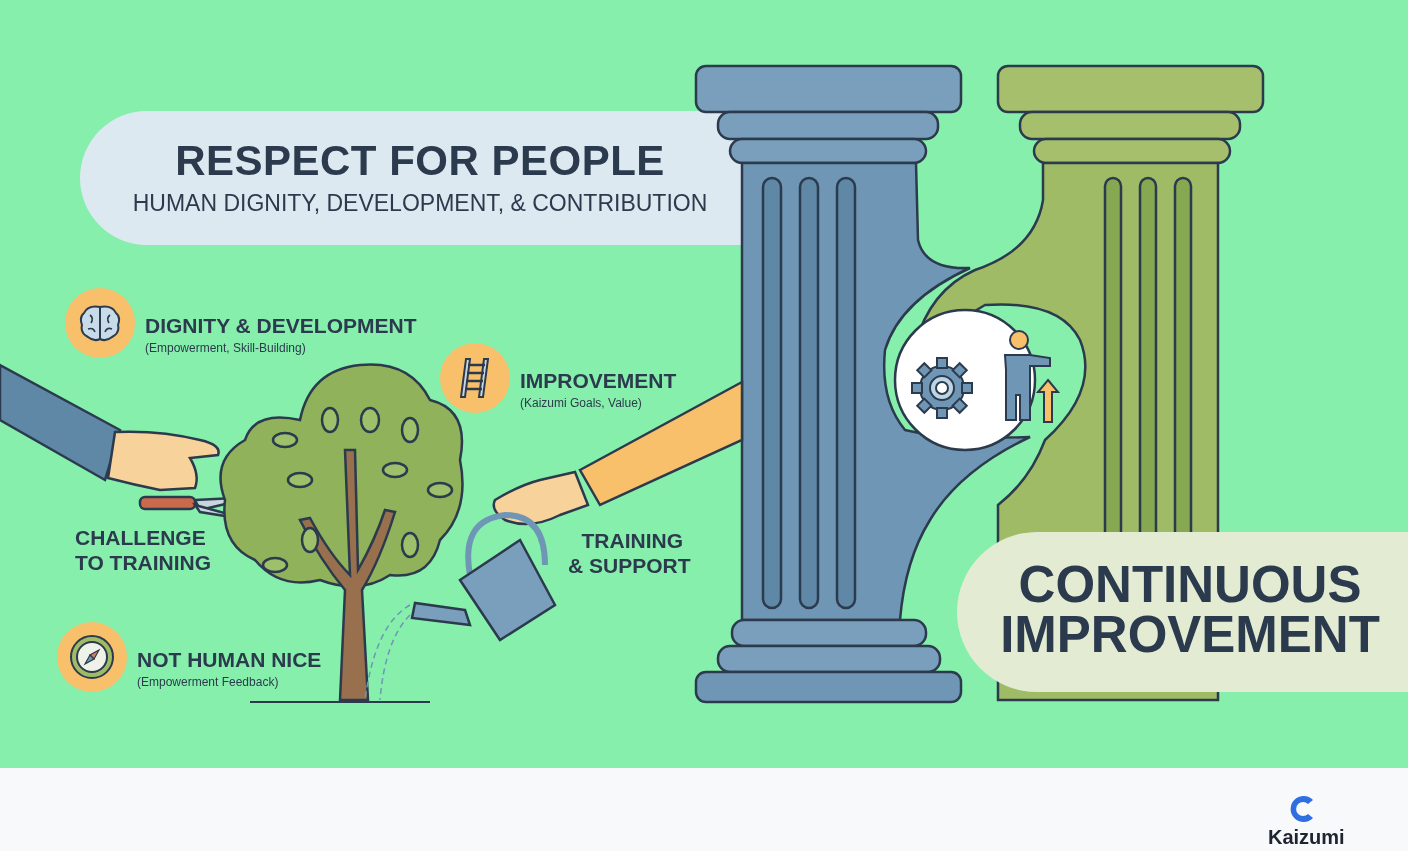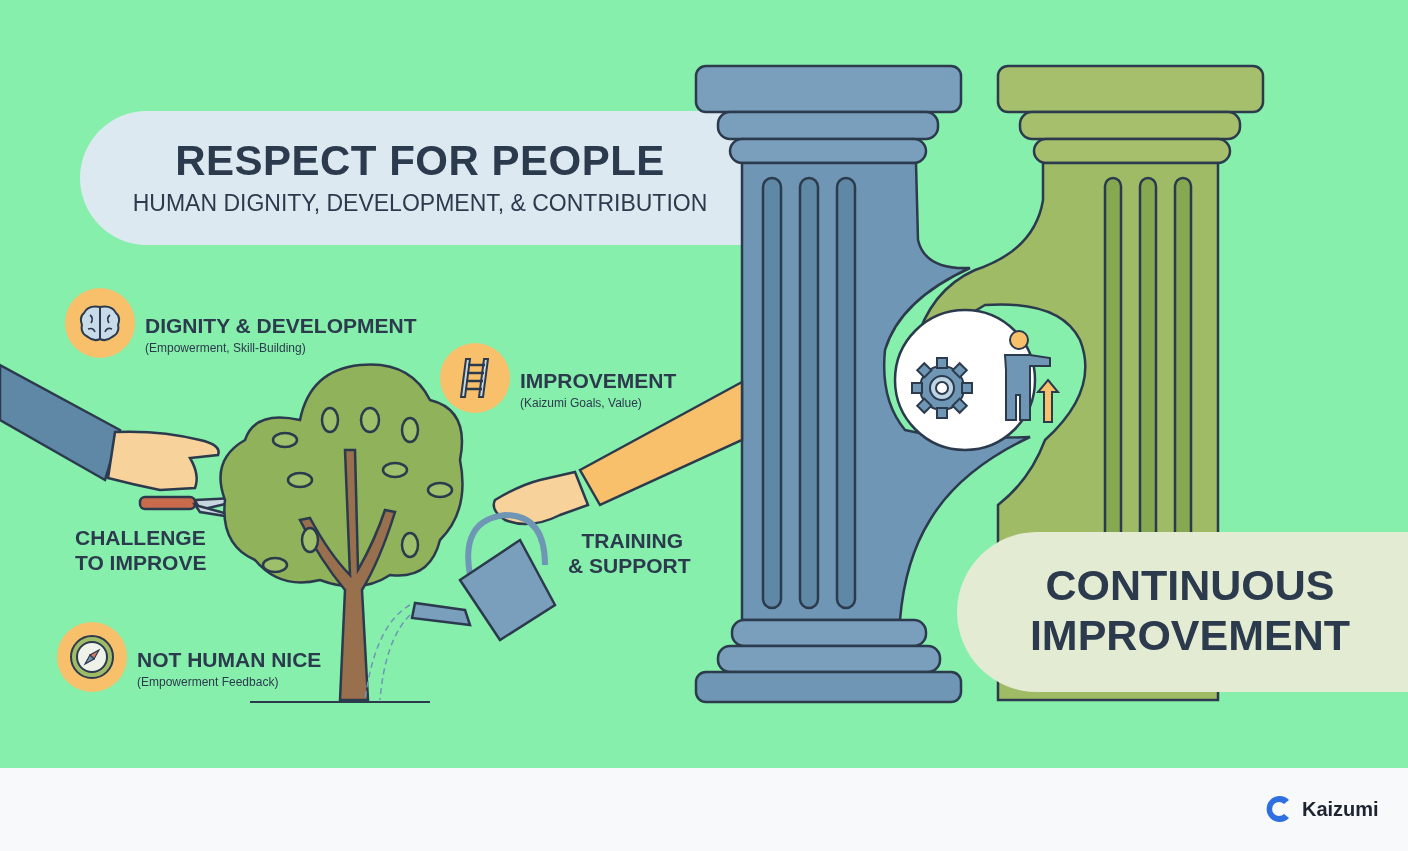--- a/index.html
+++ b/index.html
@@ -4,28 +4,28 @@
 <style>
   html, body { margin:0; padding:0; }
   body { width:1408px; height:851px; position:relative; overflow:hidden; background:#ffffff; font-family:"Liberation Sans", sans-serif; }
   .canvas { position:absolute; left:0; top:0; width:1408px; height:768px; background:#86efac; }
   .footer { position:absolute; left:0; top:768px; width:1408px; height:83px; background:#f8f9fb; }
   .art { position:absolute; left:0; top:0; }
   .banner-top { position:absolute; left:80px; top:111px; width:680px; height:134px; background:#dde9f1; border-radius:67px 0 0 67px; }
   .title-main { position:absolute; left:100px; top:137px; width:640px; text-align:center; font-size:42px; font-weight:bold; color:#2c3a4d; letter-spacing:0.5px; }
   .title-sub { position:absolute; left:100px; top:190px; width:640px; text-align:center; font-size:23px; color:#2c3a4d; }
   .banner-bottom { position:absolute; left:957px; top:532px; width:451px; height:160px; background:#e3ecd2; border-radius:80px 0 0 80px; }
-  .ci-title { position:absolute; left:990px; top:560px; width:400px; text-align:center; font-size:43px; font-weight:bold; color:#2c3a4d; line-height:50px; }
+  .ci-title { position:absolute; left:990px; top:560px; width:400px; text-align:center; font-size:51px; font-weight:bold; color:#2c3a4d; line-height:50px; }
   .feature { position:absolute; display:flex; align-items:flex-end; }
   .feature .icon-circle { width:70px; height:70px; border-radius:50%; background:#f8c06a; display:flex; align-items:center; justify-content:center; flex-shrink:0; }
   .feature .text { margin-left:10px; }
   .feature .h { font-size:21px; font-weight:bold; color:#2c3a4d; line-height:24px; }
   .feature .s { font-size:12px; color:#2c3a4d; line-height:20px; }
   .label { position:absolute; font-size:21px; font-weight:bold; color:#2c3a4d; line-height:25px;margin-left:8px; }
-  .brand { position:absolute; left:1262px; top:792px; display:flex; align-items:center; }
+  .brand { position:absolute; left:1262px; top:792px; display:flex; align-items:center;flex-direction:column; }
   .brand .name { margin-left:6px; font-size:20px; font-weight:bold; color:#1e2530; }
 </style>
 </head>
 <body>
 
 <div class="canvas">
 
   <div class="banner-top"></div>
 
   <svg class="art" width="1408" height="768" viewBox="0 0 1408 768">
@@ -168,21 +168,21 @@
         </svg>
     </div>
     <div class="text">
       <div class="h">NOT HUMAN NICE</div>
       <div class="s">(Empowerment Feedback)</div>
     </div>
   </div>
 
   <div class="label" style="left:67px; top:525px;">
     <div>CHALLENGE</div>
-    <div>TO IMPROVE</div>
+    <div>TO TRAINING</div>
   </div>
 
   <div class="label" style="left:560px; top:528px;">
     <div style="padding-left:6px;text-align:center;">TRAINING</div>
     <div>&amp; SUPPORT</div>
   </div>
 
   <div class="banner-bottom"></div>
   <div class="ci-title">
     <div>CONTINUOUS</div>

